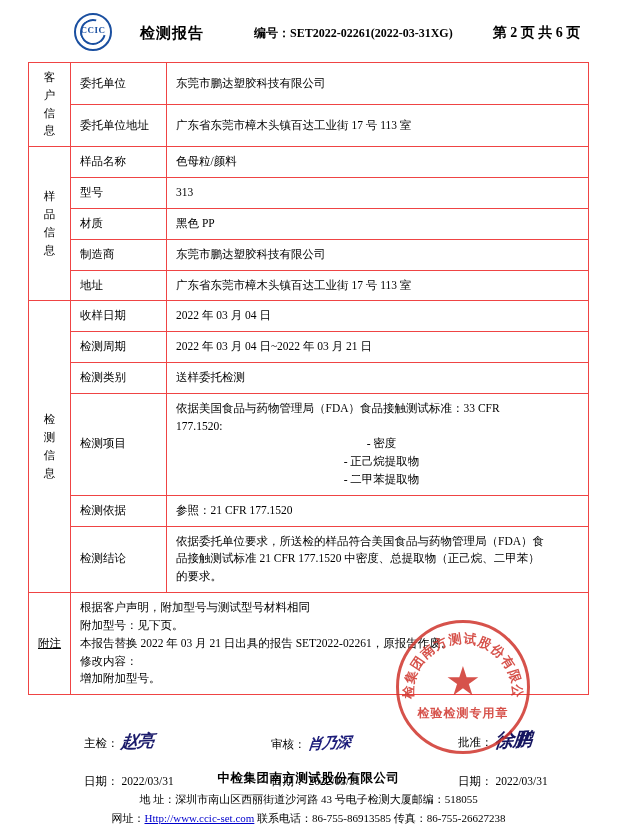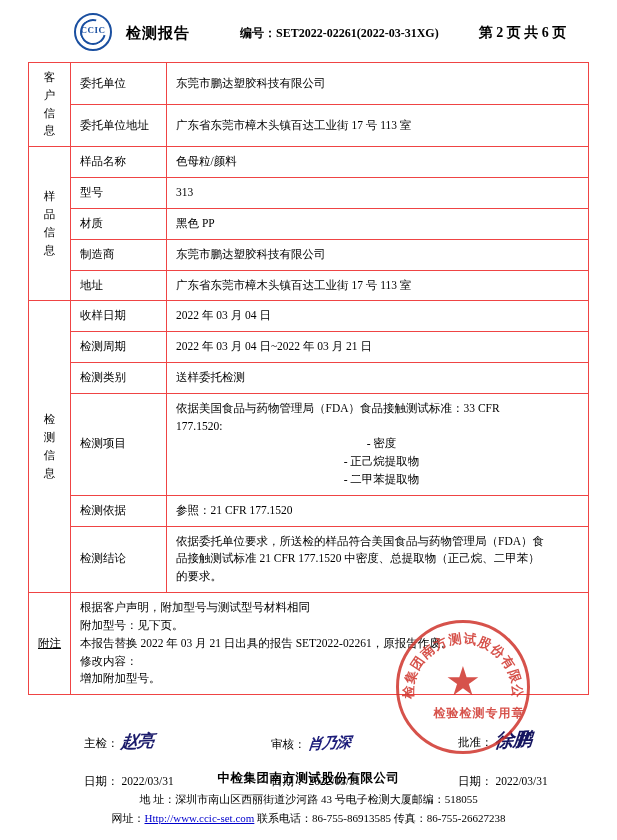--- a/index.html
+++ b/index.html
@@ -63,21 +63,21 @@
     text-align: center;
     font-size: 9px;
     font-weight: bold;
     color: #1a4fa0;
     letter-spacing: .5px;
     font-family: "Liberation Serif", serif;
   }
   .hdr-title {
     font-size: 15px;
     font-weight: bold;
-    margin-left: 12px;
+    margin-left: 26px;
     letter-spacing: 1px;
   }
   .hdr-no {
     font-size: 12px;
     font-weight: bold;
     margin-left: 50px;
     white-space: nowrap;
   }
   .hdr-page {
     font-size: 14px;
@@ -203,21 +203,21 @@
   }
   .stamp .arc text {
     font-family: "Liberation Serif", serif;
     font-size: 13px;
     font-weight: bold;
     fill: #d0342c;
     letter-spacing: 1px;
   }
   .stamp .bottom-txt {
     position: absolute;
-    left: 16px;
+    left: 0;
     top: 82px;
     width: 128px;
     text-align: center;
     font-size: 12px;
     font-weight: bold;
     color: #d0342c;
     letter-spacing: 1px;
   }
 
   

